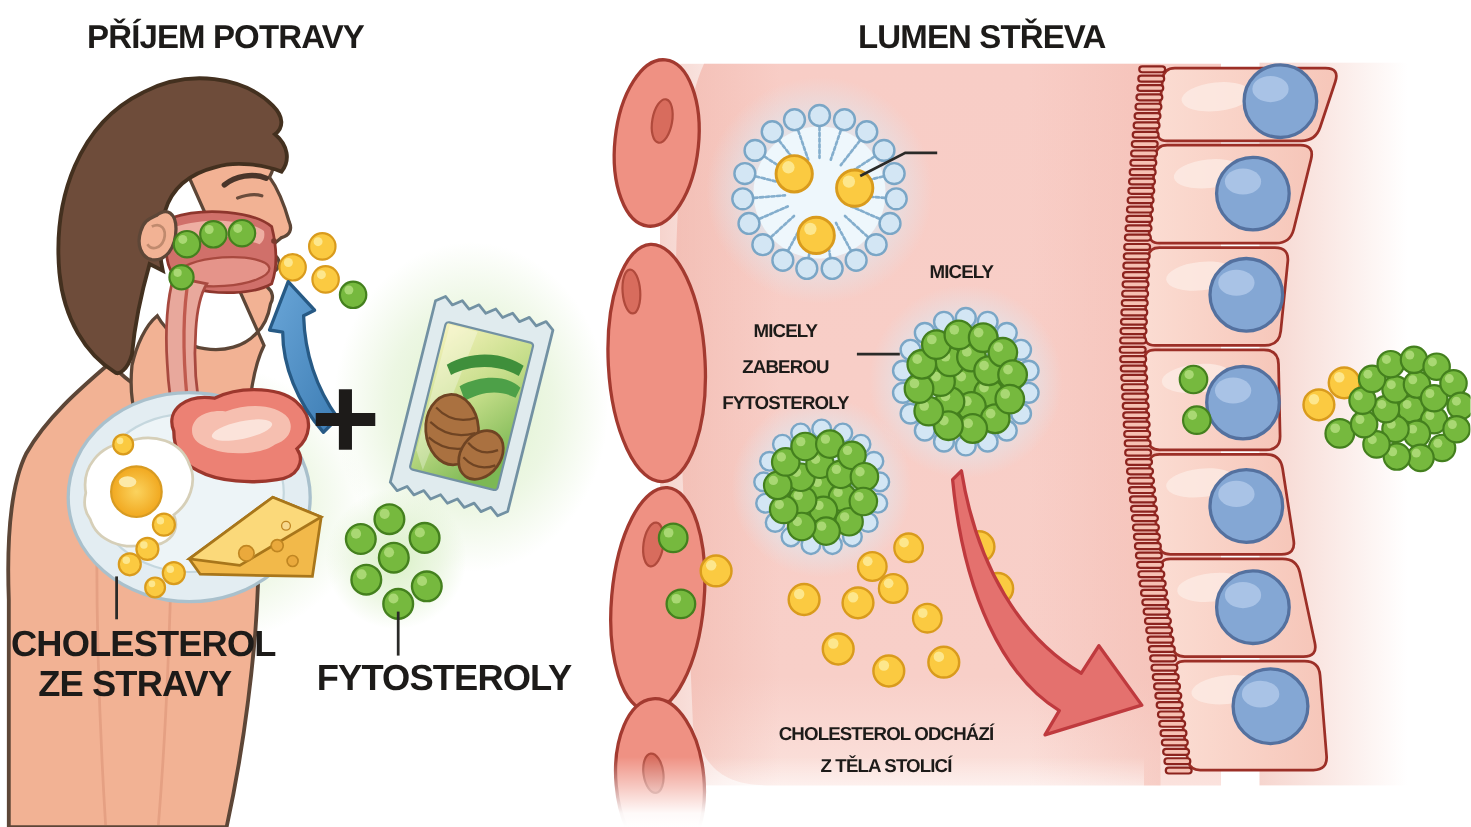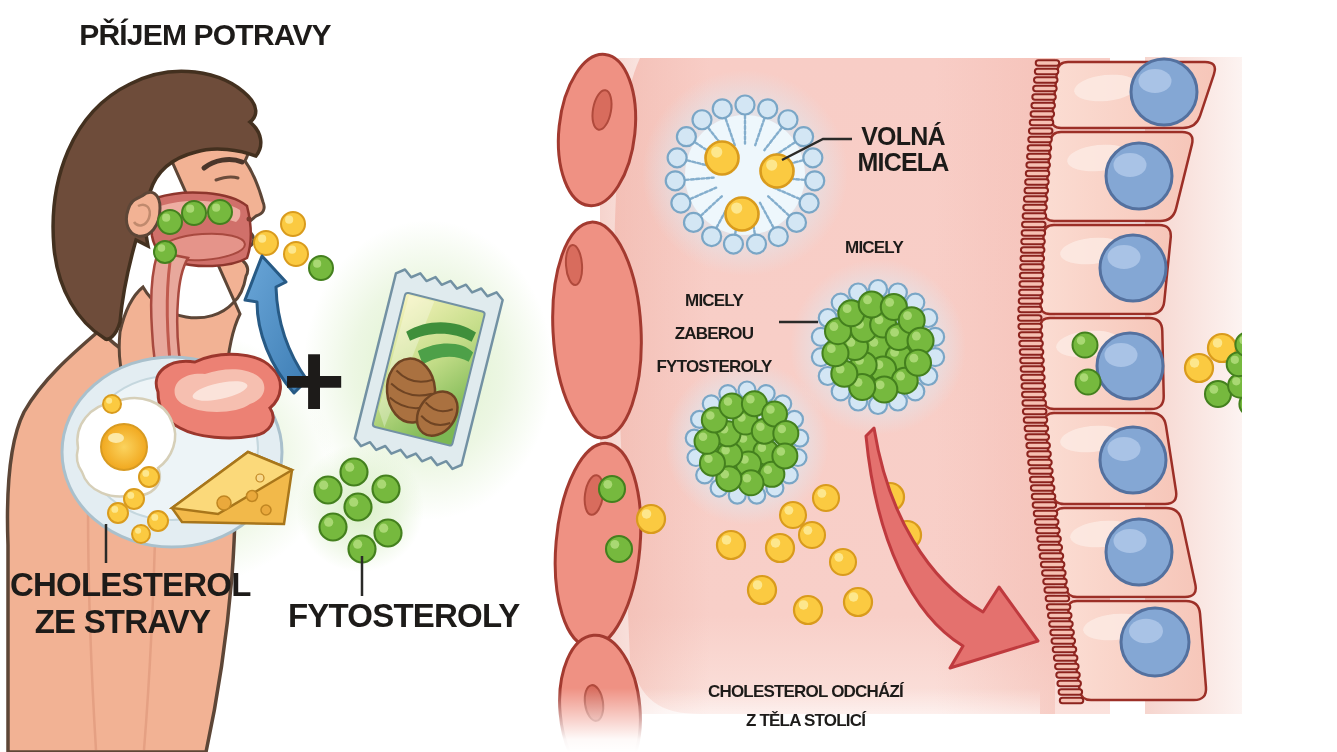--- a/index.html
+++ b/index.html
@@ -1,16 +1,16 @@
 <!DOCTYPE html>
 <html><head>
 <meta charset="utf-8">
 <style>
   html,body{margin:0;padding:0;background:#fff;}
-  .stage{position:relative;width:1242px;height:752px;overflow:hidden;background:#ffffff;
+  .stage{position:relative;width:1337px;height:752px;overflow:hidden;background:#ffffff;
          font-family:"Liberation Sans","DejaVu Sans",sans-serif;}
   .stage svg{position:absolute;left:0;top:0;}
   .lbl{position:absolute;font-weight:bold;color:#1d1b19;text-align:center;
        white-space:pre-line;letter-spacing:-0.8px;line-height:1.13;}
   .title{font-size:30px;}
   .big{font-size:33px;}
   .med{font-size:17px;}
   .sm{font-size:25px;line-height:1.05;}
   .plus{font-size:108px;line-height:95px;font-weight:bold;letter-spacing:0;}
 </style>
@@ -674,26 +674,25 @@
           <circle cx="362" cy="549" r="13.5" fill="#76b93e" stroke="#44801e" stroke-width="2.16"></circle>
           <circle cx="357.68" cy="544.14" r="4.590000000000001" fill="#a9d873"></circle>
         </g>
 
     <line x1="106" y1="524" x2="106" y2="563" stroke="#2a2a28" stroke-width="2.5"></line>
     <line x1="362" y1="556" x2="362" y2="596" stroke="#2a2a28" stroke-width="2.5"></line>
   </g>
 </svg>
 
 <div class="lbl title" style="left:40px;top:18px;width:330px;">PŘÍJEM POTRAVY</div>
+<div class="lbl title" style="left:745px;top:18px;width:295px;">LUMEN STŘEVA</div>
 <div class="lbl big" style="left:10px;top:566px;width:225px;">CHOLESTEROL
 ZE STRAVY</div>
 <div class="lbl big" style="left:288px;top:597px;width:200px;">FYTOSTEROLY</div>
 <div class="lbl plus" style="left:278px;top:332px;width:72px;">+</div>
-<div class="lbl sm" style="left:843px;top:123px;width:120px;">VOLNÁ
-MICELA</div>
 <div class="lbl med" style="left:818px;top:238px;width:112px;">MICELY</div>
 <div class="lbl med" style="left:594px;top:284px;width:240px;line-height:33px;">MICELY
 ZABEROU
 FYTOSTEROLY</div>
-<div class="lbl med" style="left:648px;top:653px;width:315px;line-height:29px;margin-top:24px;">CHOLESTEROL ODCHÁZÍ
+<div class="lbl med" style="left:648px;top:653px;width:315px;line-height:29px;">CHOLESTEROL ODCHÁZÍ
 Z TĚLA STOLICÍ</div>
 
 </div>
 
 </body></html>

